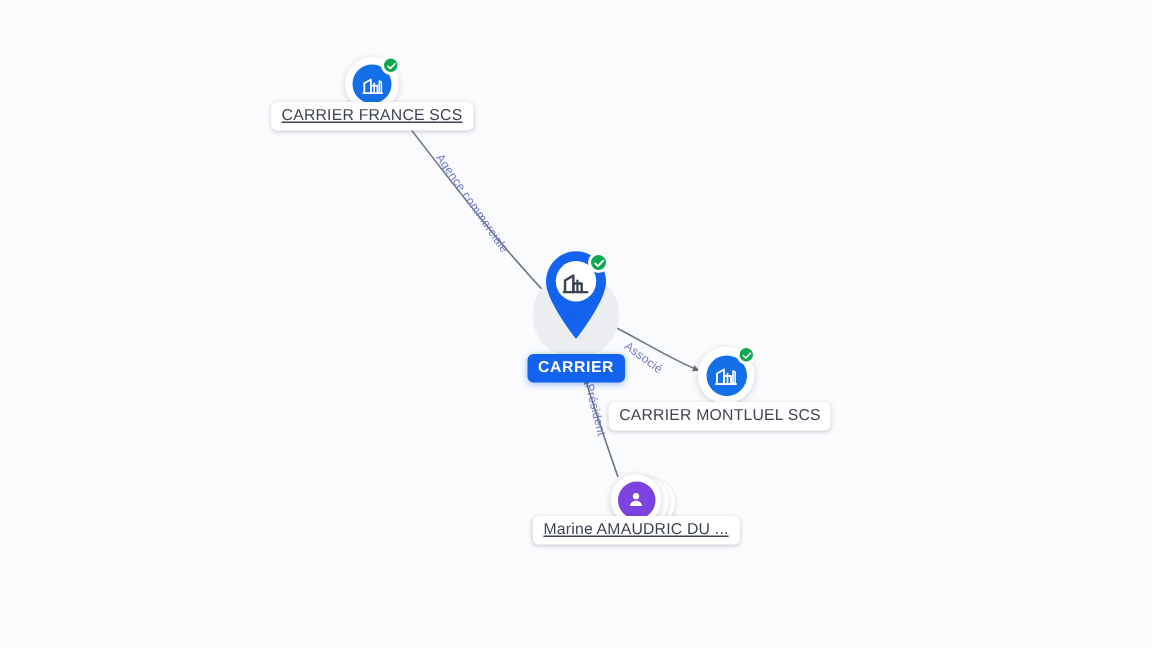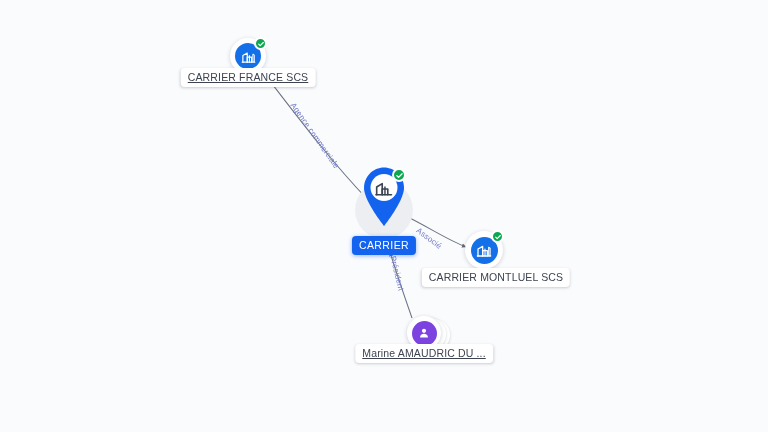--- a/index.html
+++ b/index.html
@@ -123,21 +123,21 @@
     padding: 3px 7px 4px 7px;
     font-size: 10.5px;
     line-height: 12px;
     color: #3d4350;
     letter-spacing: 0.15px;
     box-shadow: 0 1px 3px rgba(30,40,70,0.22);
   }
   .node-label.selected {
     background: #1463ef;
     color: #ffffff;
-    font-weight: normal;
+    font-weight: bold;
     letter-spacing: 0.4px;
     box-shadow: 0 1px 4px rgba(20,99,239,0.45);
   }
 
   
   .edge-label {
     position: absolute;
     white-space: nowrap;
     font-size: 8px;
     line-height: 9px;
@@ -230,21 +230,21 @@
             <path d="M2 21h20" stroke="#ffffff" stroke-width="1.9" stroke-linecap="round"></path>
           </svg>
         </span>
       </div>
       <div class="verified-badge" style="width:13px; height:13px; right:-1px; top:-1px;">
         <svg width="8" height="8" viewBox="0 0 24 24" fill="none">
           <path d="M5 12.5l4.5 4.5L19 7.5" stroke="#ffffff" stroke-width="3.4" stroke-linecap="round" stroke-linejoin="round"></path>
         </svg>
       </div>
     </div>
-    <div class="node-label" style="left:-4px; top:18px;margin-left:16px;">CARRIER MONTLUEL SCS</div>
+    <div class="node-label" style="left:-4px; top:18px;">CARRIER MONTLUEL SCS</div>
   </div>
 
   <div class="node" style="left:424px; top:333px;">
     <div class="person-node" style="left:0px; top:0px;">
       <div class="stack-card" style="width:32px; height:32px; left:-6px; top:-14px;"></div>
       <div class="stack-card" style="width:32px; height:32px; left:-10px; top:-15px;"></div>
       <div class="person-disc" style="width:34px; height:34px; left:-17px; top:-17px;">
         <div class="avatar" style="width:25px; height:25px;">
           <span>
             <svg width="14" height="14" viewBox="0 0 24 24" fill="none">

